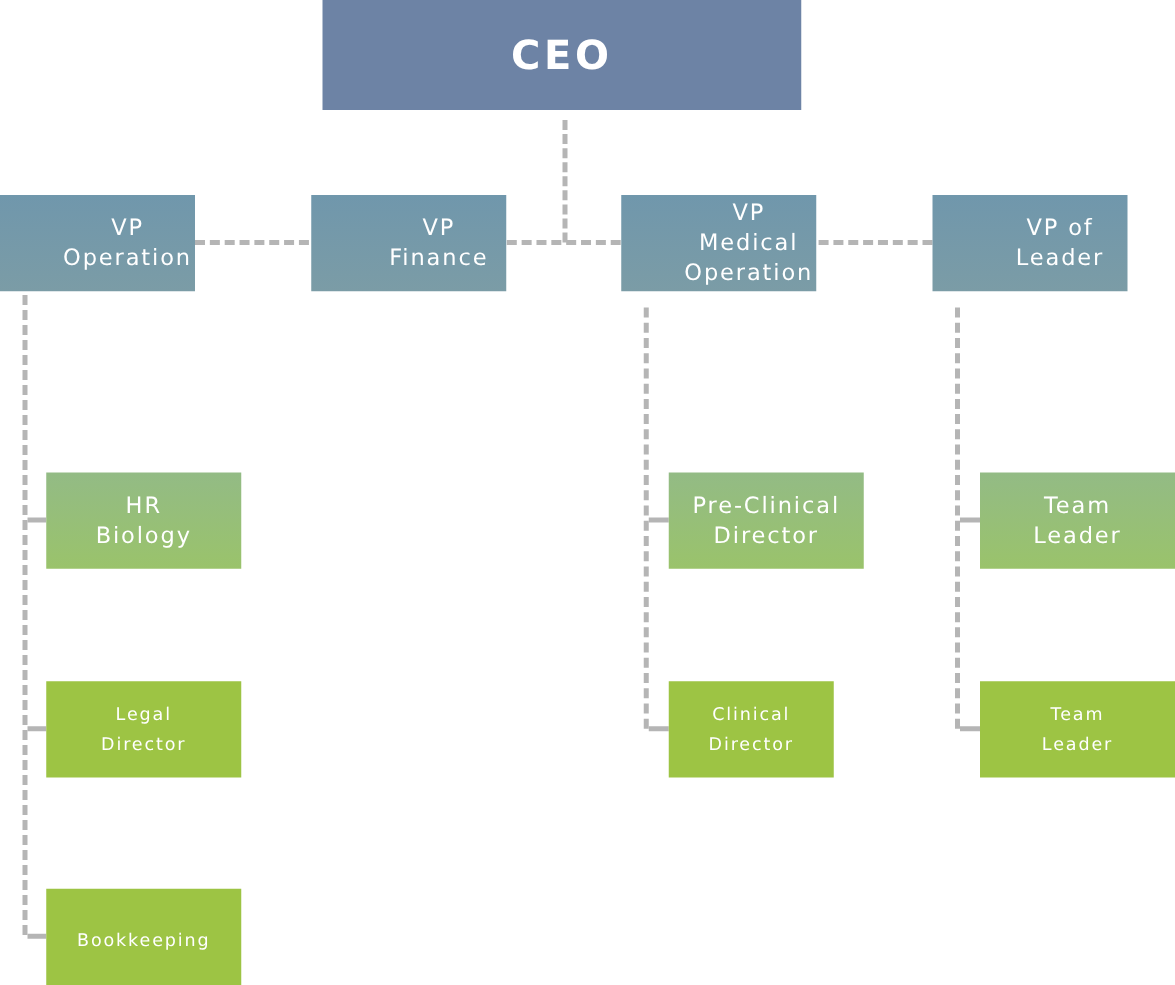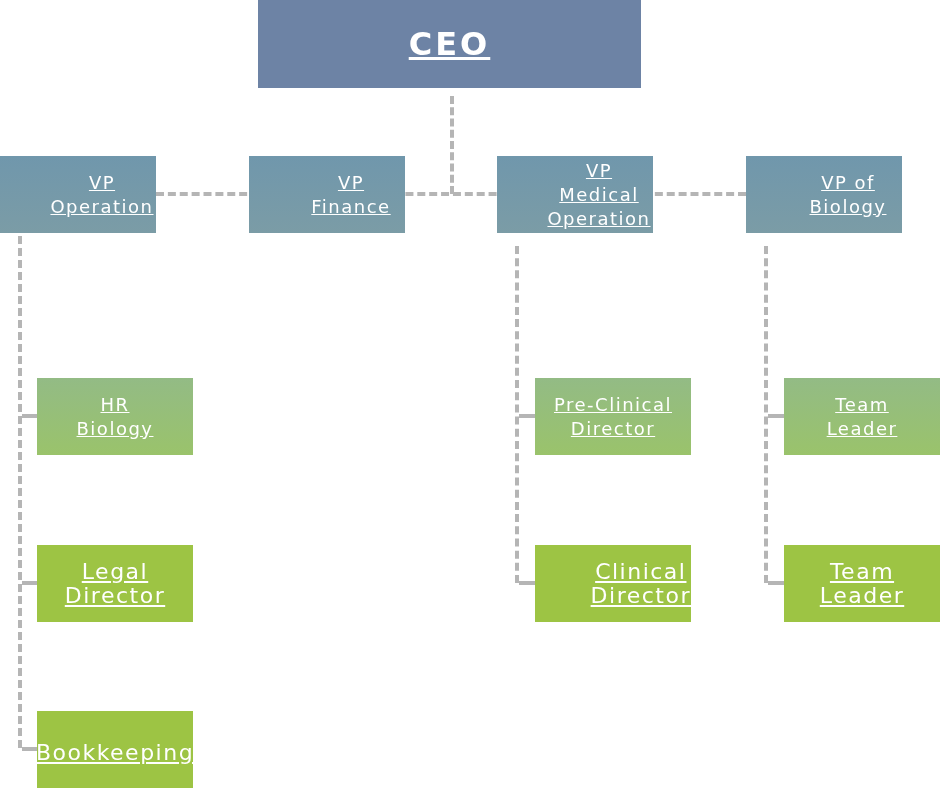--- a/index.html
+++ b/index.html
@@ -1,21 +1,21 @@
 <!DOCTYPE html>
 <html><head>
 <meta charset="utf-8">
 <style>
   html, body { margin:0; padding:0; background:#ffffff; }
   body { width:940px; height:788px; position:relative; overflow:hidden; font-family:"DejaVu Sans", sans-serif; }
-  .box { position:absolute; display:flex; align-items:center; justify-content:center; text-align:center; color:#ffffff; letter-spacing:1.5px; box-sizing:border-box;text-decoration:underline; }
+  .box { position:absolute; display:flex; align-items:center; justify-content:center; text-align:center; color:#ffffff; letter-spacing:1.5px; box-sizing:border-box; }
   .ceo { background:#6d83a5; font-size:32px; font-weight:bold; letter-spacing:3px; }
   .vp { background:linear-gradient(#7097ac,#7b9ca6); font-size:18px; line-height:24px;padding-left:48px; }
   .mid { background:linear-gradient(#93bb85,#9ac36b); font-size:18px; line-height:24px; }
-  .low { background:#9dc444; font-size:22px; line-height:24px; }
+  .low { background:#9dc444; font-size:14px; line-height:24px; }
   .vl { position:absolute; width:0; border-left:4px dashed #b5b5b5; }
   .hl { position:absolute; height:0; border-top:4px dashed #b5b5b5; }
   .label { white-space:pre-line; }
 </style>
 </head>
 <body>
 
 <div class="vl" style="left:450px; top:96px; height:98px;"></div>
 <div class="hl" style="left:156px; top:192px; width:590px;"></div>
 <div class="vl" style="left:18px; top:236px; height:512px;"></div>
@@ -40,40 +40,40 @@
 <div class="box vp" style="left:249px; top:156px; width:156px; height:77px;">
   <span class="label">VP
 Finance</span>
 </div>
 <div class="box vp" style="left:497px; top:156px; width:156px; height:77px;justify-content:center;">
   <span class="label">VP Medical
 Operation</span>
 </div>
 <div class="box vp" style="left:746px; top:156px; width:156px; height:77px;">
   <span class="label">VP of
-Biology</span>
+Leader</span>
 </div>
 
 <div class="box mid" style="left:37px; top:378px; width:156px; height:77px;">
   <span class="label">HR
 Biology</span>
 </div>
 <div class="box low" style="left:37px; top:545px; width:156px; height:77px;">
   <span class="label">Legal
 Director</span>
 </div>
 <div class="box low" style="left:37px; top:711px; width:156px; height:84px;">
   <span class="label">Bookkeeping</span>
 </div>
 
 <div class="box mid" style="left:535px; top:378px; width:156px; height:77px;">
   <span class="label">Pre-Clinical
 Director</span>
 </div>
-<div class="box low" style="left:535px; top:545px; width:156px; height:77px;justify-content:flex-end;">
+<div class="box low" style="left:535px; top:545px; width:132px; height:77px;">
   <span class="label">Clinical
 Director</span>
 </div>
 
 <div class="box mid" style="left:784px; top:378px; width:156px; height:77px;">
   <span class="label">Team
 Leader</span>
 </div>
 <div class="box low" style="left:784px; top:545px; width:156px; height:77px;">
   <span class="label">Team

